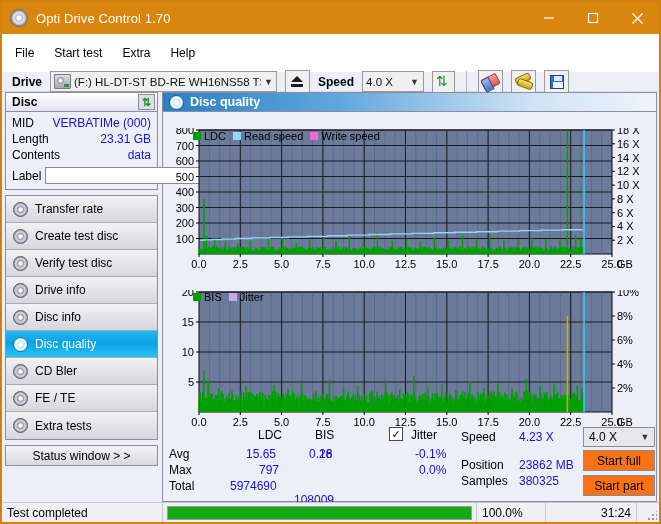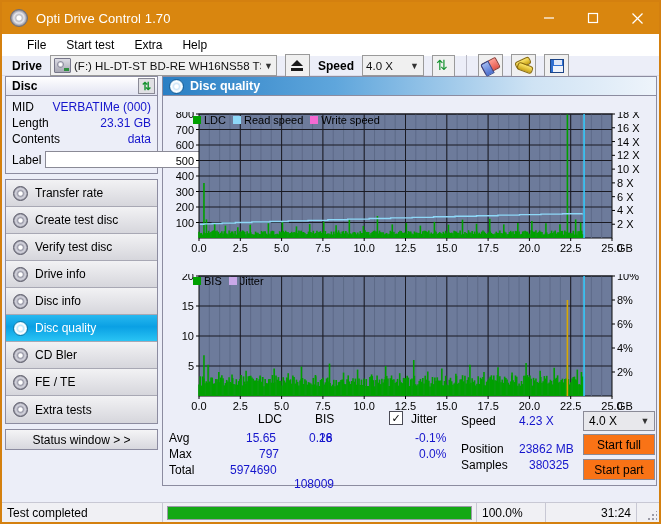--- a/index.html
+++ b/index.html
@@ -37,23 +37,23 @@
   .title-text { color:#fff; font-size:13px; letter-spacing:.1px;}
   .win-btns { position:absolute; right:0; top:0; height:32px; display:flex; }
   .win-btn {
     width:44px; height:32px; display:flex; align-items:center; justify-content:center;
     color:#fff; font-size:13px;
   }
   .win-btn svg { display:block; }
 
   
   .menubar {
-    height:22px; background:#fff;
+    height:38px; background:#fff;
     display:flex; align-items:center;
-    padding-left:16px; gap:2px;
+    padding-left:4px; gap:2px;
     border-bottom:1px solid #fff;
   }
   .menu-item { padding:2px 9px; font-size:12px; color:#000; }
 
   
   .drivebar {
     height:20px; background:#eceef8;
     display:flex; align-items:center;
     padding-left:10px; gap:8px;
     border-bottom:1px solid #dcdce8;
@@ -1409,21 +1409,21 @@
 
           <div class="stat-txt stat-hdr" style="left:6px;   top:54px;">Total</div>
           <div class="stat-txt stat-val" style="left:67px;  top:54px;">5974690</div>
           <div class="stat-txt stat-val" style="left:131px; top:68px;">108009</div>
 
           <div class="stat-txt stat-hdr" style="left:298px; top:5px;">Speed</div>
           <div class="stat-txt stat-val" style="left:356px; top:5px;">4.23 X</div>
           <div class="stat-txt stat-hdr" style="left:298px; top:33px;">Position</div>
           <div class="stat-txt stat-val" style="left:356px; top:33px;">23862 MB</div>
           <div class="stat-txt stat-hdr" style="left:298px; top:49px;">Samples</div>
-          <div class="stat-txt stat-val" style="left:366px; top:49px;">380325</div>
+          <div class="stat-txt stat-val" style="left:356px; top:49px;">380325</div>
 
           <div class="combo-abs" style="left:420px; top:2px; width:72px;">
             <span>4.0 X</span>
             <span class="caret">▼</span>
           </div>
           <div class="btn" style="left:420px; top:25px; width:72px; height:21px;">
             <span>Start full</span>
           </div>
           <div class="btn" style="left:420px; top:50px; width:72px; height:21px;">
             <span>Start part</span>

